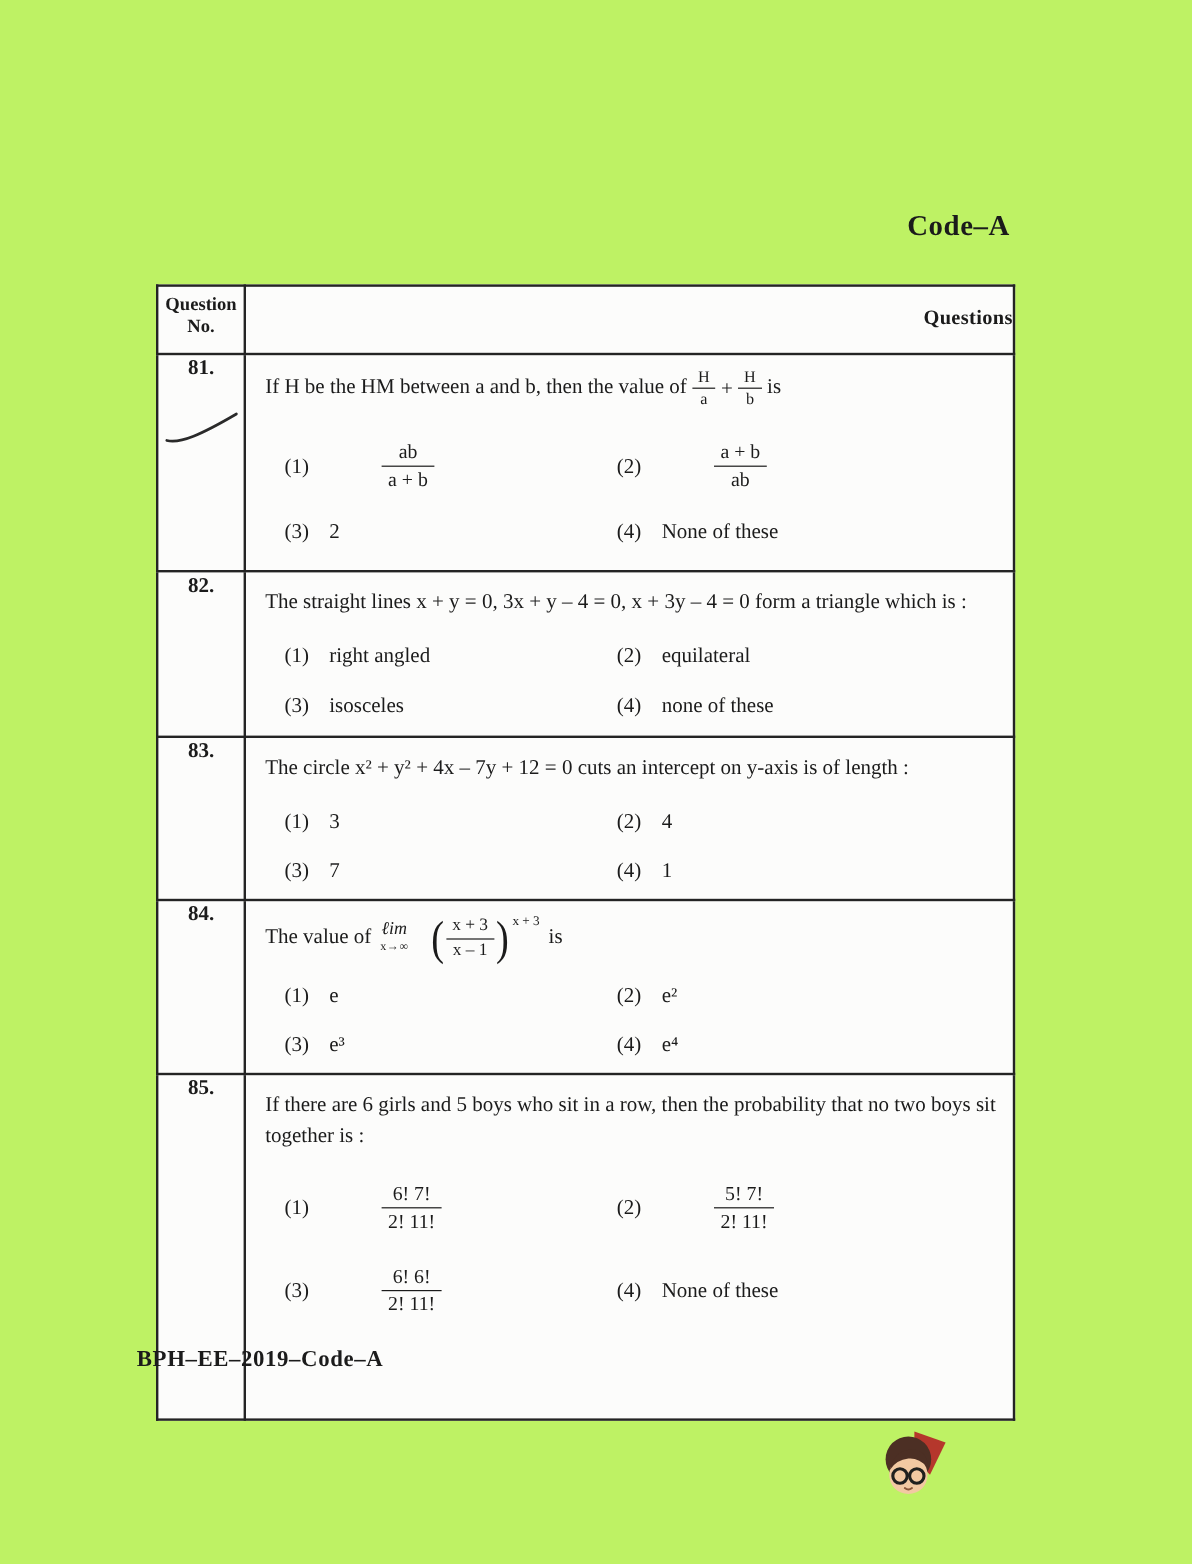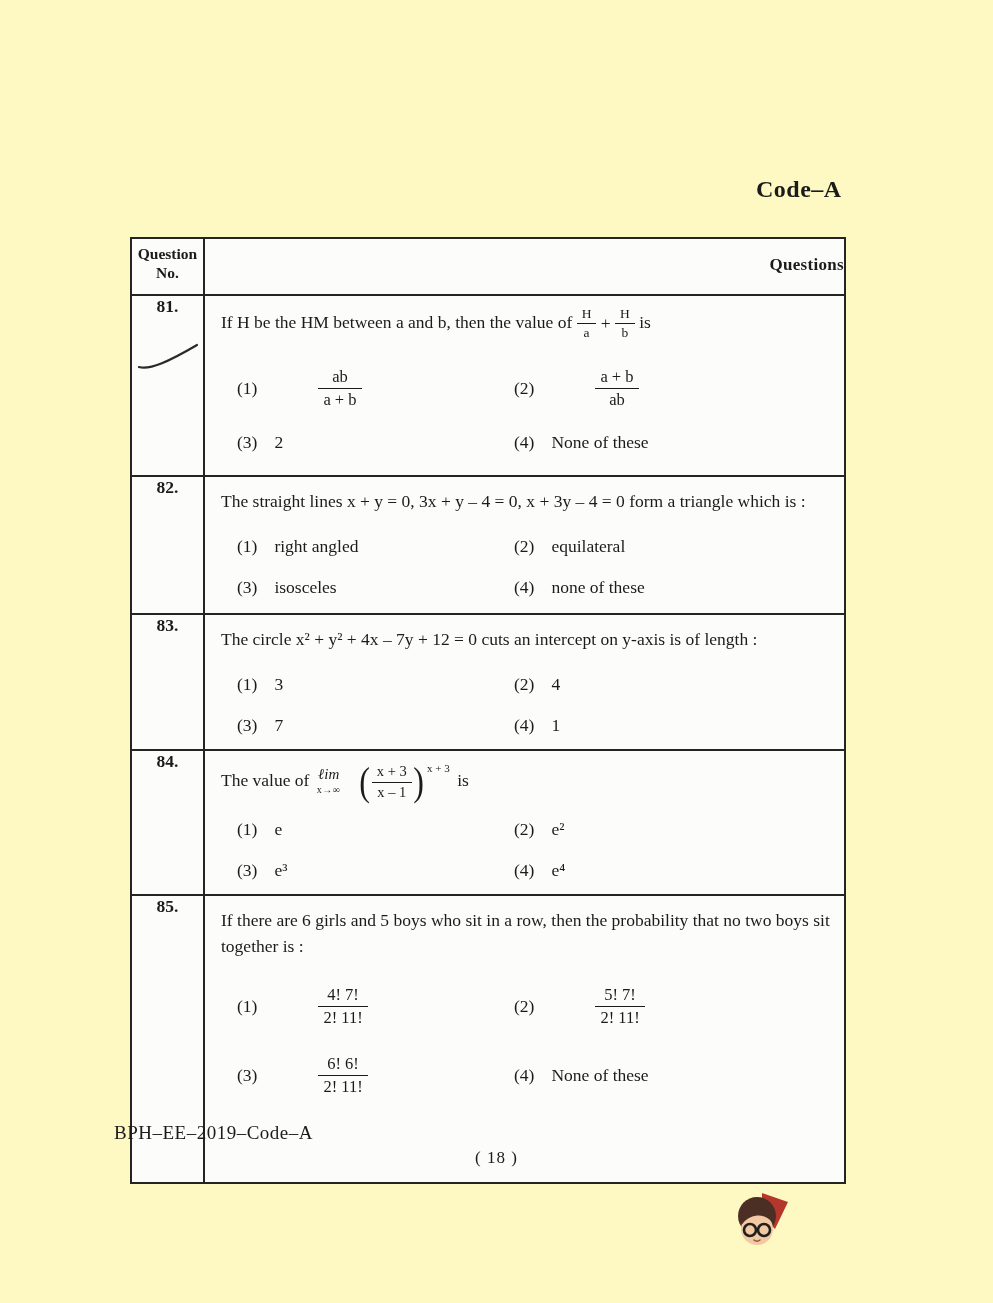--- a/index.html
+++ b/index.html
@@ -4,21 +4,21 @@
 <style>
   * { box-sizing: border-box; margin: 0; padding: 0; }
   html, body { background: #ffffff; }
   body {
     width: 993px; height: 1303px;
     position: relative;
     font-family: "Liberation Serif", "DejaVu Serif", serif;
     color: #1b1b1b;
     overflow: hidden;
   }
-  .sheet { position: absolute; inset: 0; background: #fef9c3; }
+  .sheet { position: absolute; inset: 0; background: #bef264; }
 
   .code-label {
     position: absolute; top: 176px; left: 756px;
     font-size: 24px; font-weight: bold; letter-spacing: .5px;
   }
 
   
   .qtable {
     position: absolute; top: 237px; left: 130px;
     width: 716px; border-collapse: collapse;
@@ -70,21 +70,21 @@
   .bigparen { font-size: 40px; font-weight: 400; line-height: .95; transform: scaleX(.8); }
   .limexpr .frac { font-size: 14.5px; }
   .exp { font-size: 11px; align-self: flex-start; margin-top: -2px; margin-left: 2px; }
 
   
   .tick81 { position: absolute; left: 4px; top: 46px; }
 
   
   .footer-code {
     position: absolute; top: 1122px; left: 114px;
-    font-size: 19px; font-weight: normal; letter-spacing: .5px;
+    font-size: 19px; font-weight: bold; letter-spacing: .5px;
   }
   .page-num {
     position: absolute; top: 1148px; left: 0; width: 993px;
     text-align: center; font-size: 17px; letter-spacing: 1px;
   }
 
   
   .cd-logo { position: absolute; top: 1192px; left: 732px; display: flex; align-items: flex-start; gap: 8px; }
   .cd-text { display: flex; flex-direction: column; margin-top: 16px; }
   .cd-brand-row { display: flex; align-items: flex-start; }
@@ -278,21 +278,21 @@
       <tr class="rh-85">
         <td class="col-no qnum">
           <span>85.</span>
         </td>
         <td class="qcell">
           <div class="qline">If there are 6 girls and 5 boys who sit in a row, then the probability that no two boys sit together is :</div>
           <div class="opt-grid gap-xl">
             <div class="opt">
               <span class="opt-label">(1)</span>
               <span class="frac">
-                  <span class="num">4! 7!</span>
+                  <span class="num">6! 7!</span>
                   <span class="den">2! 11!</span>
                 </span>
             </div>
             <div class="opt">
               <span class="opt-label">(2)</span>
               <span class="frac">
                   <span class="num">5! 7!</span>
                   <span class="den">2! 11!</span>
                 </span>
             </div>
@@ -310,21 +310,20 @@
               <span class="opt-text">None of these</span>
             </div>
           </div>
         </td>
       </tr>
 
     </tbody>
   </table>
 
   <div class="footer-code">BPH–EE–2019–Code–A</div>
-  <div class="page-num">( 18 )</div>
 
   <div class="cd-logo">
     <svg width="58" height="68" viewBox="0 0 58 68">
       <polygon points="30,1 56,10 43,37 30,24" fill="#b5372c"></polygon>
       <circle cx="25" cy="24" r="19" fill="#4c2f24"></circle>
       <circle cx="25" cy="37" r="16" fill="#f2c9a2"></circle>
       <path d="M9.5 33 Q13 16 29 16 Q41 17 41.5 31 Q33 22.5 25 23.5 Q15 24.5 9.5 33 Z" fill="#4c2f24"></path>
       <circle cx="18" cy="38" r="6" fill="none" stroke="#20201e" stroke-width="2.6"></circle>
       <circle cx="32" cy="38" r="6" fill="none" stroke="#20201e" stroke-width="2.6"></circle>
       <line x1="24" y1="37.5" x2="26" y2="37.5" stroke="#20201e" stroke-width="2"></line>

